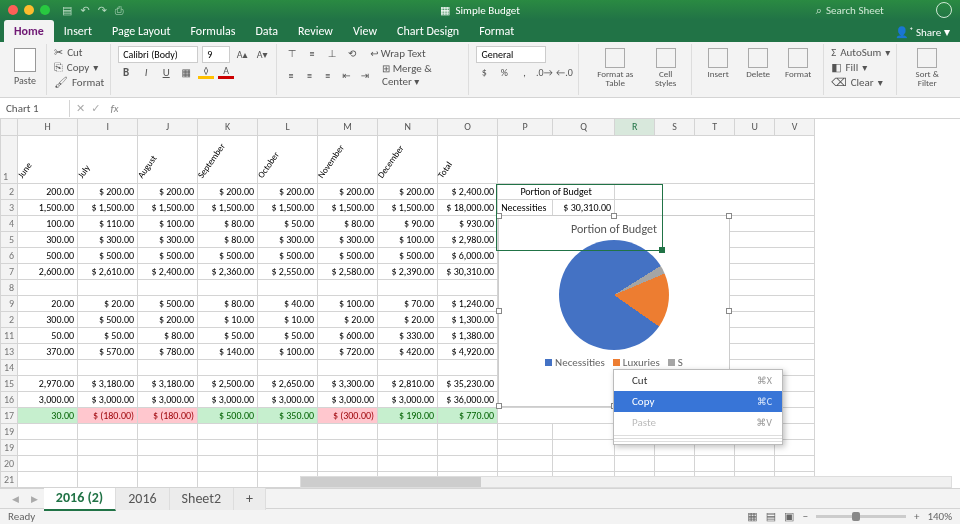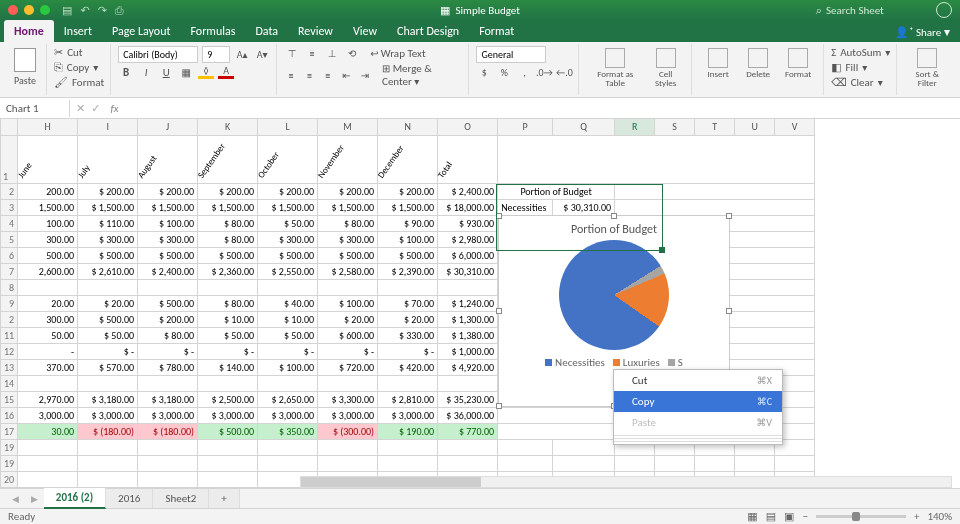--- a/index.html
+++ b/index.html
@@ -60,21 +60,21 @@
 .legend span{display:flex;align-items:center;gap:3px}
 .lg{width:7px;height:7px}
 .ctx-menu{position:absolute;left:613px;top:250px;width:170px;background:#fff;border:1px solid #bbb;box-shadow:2px 2px 6px rgba(0,0,0,.25);z-index:100}
 .ctx-menu .mi{padding:4px 10px 4px 18px;font-size:11px;color:#333;display:flex;justify-content:space-between;align-items:center;cursor:pointer}
 .ctx-menu .mi.dis{color:#bbb}
 .ctx-menu .mi.hl{background:#3875d7;color:#fff}
 .ctx-menu .sep{height:1px;background:#ddd;margin:2px 0}
 .ctx-menu .sc{color:#999;font-size:10px}
 .ctx-menu .mi.hl .sc{color:#dbe8fb}
 .sheettabs{height:20px;background:#f3f3f3;border-top:1px solid #d4d4d4;display:flex;align-items:center;padding-left:6px;gap:0}
-.sht{padding:3px 12px;font-size:11px;color:#555;border-right:1px solid #ddd;background:#ececec}
+.sht{padding:3px 12px;font-size:14px;color:#555;border-right:1px solid #ddd;background:#ececec}
 .sht.active{background:#fff;border-bottom:2px solid #217346;font-weight:bold;color:#217346}
 .navarr{color:#aaa;padding:0 6px;font-size:9px}
 .status{height:16px;background:#f3f3f3;border-top:1px solid #d4d4d4;display:flex;align-items:center;padding:0 8px;font-size:10px;color:#666}
 .status .right{margin-left:auto;display:flex;align-items:center;gap:8px}
 .zslider{width:90px;height:3px;background:#ccc;position:relative}
 .zslider::after{content:'';position:absolute;left:40%;top:-3px;width:8px;height:9px;background:#888;border-radius:2px}
 #colR{background:#d8e8dc;color:#217346}
 .hscroll{position:absolute;bottom:0;left:300px;right:8px;height:12px;background:#f0f0f0;border:1px solid #ddd}
 .hscroll-thumb{position:absolute;left:0;width:180px;height:100%;background:#cdcdcd}
 </style>
@@ -389,32 +389,20 @@
           <td class="">$      50.00</td>
           <td class="">$      80.00</td>
           <td class="">$      50.00</td>
           <td class="">$      50.00</td>
           <td class="">$    600.00</td>
           <td class="">$    330.00</td>
           <td class="">$  1,380.00</td>
           <td colspan="7"></td>
         </tr>
         <tr>
-          <td class="rowh">12</td>
-          <td class="">-</td>
-          <td class="">$          -</td>
-          <td class="">$          -</td>
-          <td class="">$          -</td>
-          <td class="">$          -</td>
-          <td class="">$          -</td>
-          <td class="">$          -</td>
-          <td class="">$  1,000.00</td>
-          <td colspan="7"></td>
-        </tr>
-        <tr>
           <td class="rowh">13</td>
           <td class="">370.00</td>
           <td class="">$    570.00</td>
           <td class="">$    780.00</td>
           <td class="">$    140.00</td>
           <td class="">$    100.00</td>
           <td class="">$    720.00</td>
           <td class="">$    420.00</td>
           <td class="">$  4,920.00</td>
           <td colspan="7"></td>

